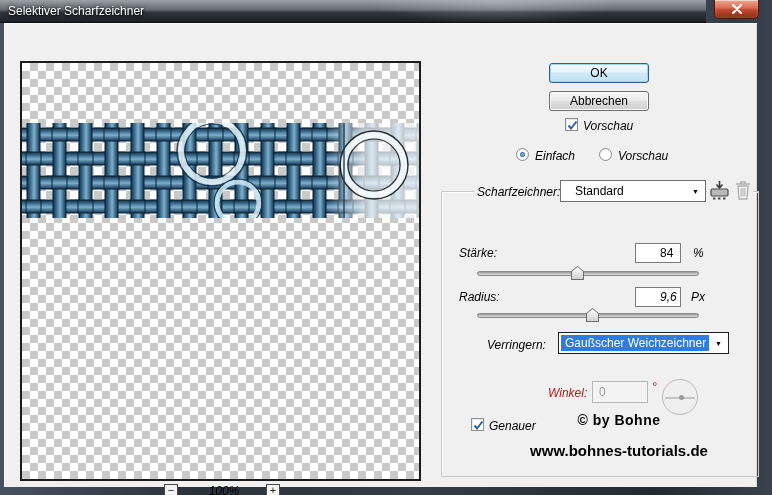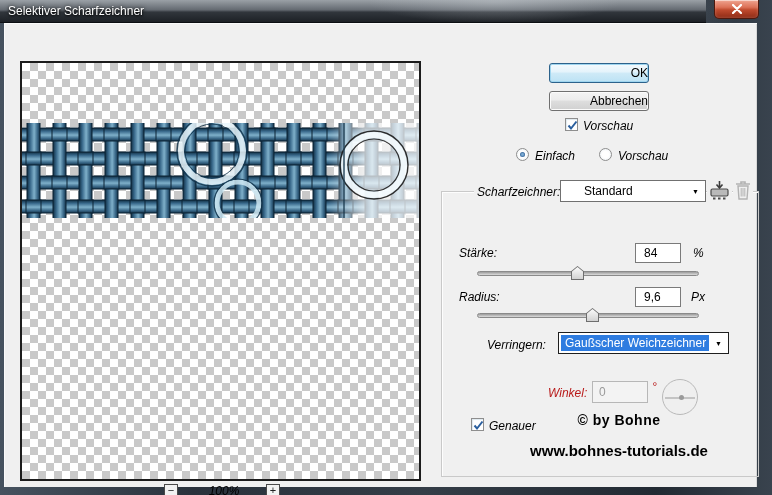--- a/index.html
+++ b/index.html
@@ -51,21 +51,21 @@
     position:absolute; width:14px; height:14px;
     background:#f2f2f2; border:1px solid #4a4a4a;
     font-size:11px; line-height:11px; text-align:center; color:#222;
   }
   .zoom-out { left:160px; top:461px; }
   .zoom-in  { left:262px; top:461px; }
   .zoom-level { position:absolute; left:192px; top:461px; width:56px; text-align:center; }
   
   .btn {
     position:absolute; left:545px; width:100px; height:20px;
-    border-radius:3px; text-align:right; line-height:18px; cursor:default;
+    border-radius:3px; text-align:center; line-height:18px; cursor:default;
   }
   .btn-ok {
     top:40px;
     border:1px solid #2c628b;
     background:linear-gradient(#f4fafd,#e4f3fb 45%,#cfeaf7 50%,#bce2f4);
     box-shadow:inset 0 0 0 1px #9fd5ef;
   }
   .btn-cancel {
     top:68px;
     border:1px solid #707070;
@@ -86,34 +86,34 @@
     background:radial-gradient(#7fb0d8 20%,#23538c 80%);
   }
   .lbl { position:absolute; white-space:nowrap;font-style:italic; }
   .group-frame {
     position:absolute; left:437px; top:168px; width:318px; height:286px;
     border:1px solid #c9c9c9; box-shadow:inset 1px 1px 0 #fdfdfd;
   }
   .mask { background:#f0f0f0; z-index:2; padding:0 3px; }
   .combo {
     position:absolute; height:22px; background:#fff; z-index:2;
-    border:1px solid #707070; line-height:20px; padding-left:23px;
+    border:1px solid #707070; line-height:20px; padding-left:14px;
   }
   .combo .arrow { position:absolute; right:6px; top:7px; font-size:7px; color:#000; line-height:7px; }
   .combo-settings { left:556px; top:157px; width:146px; }
   .combo-remove { left:554px; top:309px; width:171px; border-color:#1f1f1f; padding-left:0; }
   .combo-remove .sel {
     position:absolute; left:2px; top:2px; width:148px; height:16px;
     background:#2e7ce0; color:#fff; padding-left:4px; line-height:16px;
   }
   .icon-btn { position:absolute; z-index:2; background:#f0f0f0; padding:0 2px; }
   .valbox {
     position:absolute; width:46px; height:20px; background:#fff;
     border:1px solid #7a7a7a; font:12px "Liberation Sans",sans-serif;
-    padding-left:8px; color:#000;
+    padding-left:24px; color:#000;
   }
   .slider-track {
     position:absolute; width:222px; height:5px; border-radius:3px;
     border:1px solid #8a8a8a; background:linear-gradient(#9b9b9b,#dcdcdc);
   }
   .slider-thumb {
     position:absolute; width:13px; height:14px; background:#6e6e6e;
     clip-path:polygon(50% 0,100% 38%,100% 100%,0 100%,0 38%);
   }
   .slider-thumb .inner {
@@ -254,21 +254,21 @@
 
   <div class="lbl" style="left:455px; top:223px;">Stärke:</div>
   <input class="valbox" style="left: 631px; top: 220px;" value="84">
   <div class="lbl" style="left:689px; top:223px;">%</div>
   <div class="slider-track" style="left:473px; top:248px;"></div>
   <div class="slider-thumb" style="left:567px; top:243px;">
       <div class="inner"></div>
     </div>
 
   <div class="lbl" style="left:455px; top:267px;">Radius:</div>
-  <input class="valbox" style="left: 631px; top: 264px;" value="9,6">
+  <input class="valbox" style="left: 631px; top: 264px; font-style: italic;" value="9,6">
   <div class="lbl" style="left:687px; top:267px;">Px</div>
   <div class="slider-track" style="left:473px; top:290px;"></div>
   <div class="slider-thumb" style="left:582px; top:285px;">
       <div class="inner"></div>
     </div>
 
   <div class="lbl" style="left:483px; top:315px;">Verringern:</div>
   <div class="combo combo-remove">
     <span class="sel">Gaußscher Weichzeichner</span>
     <span class="arrow">▼</span>

